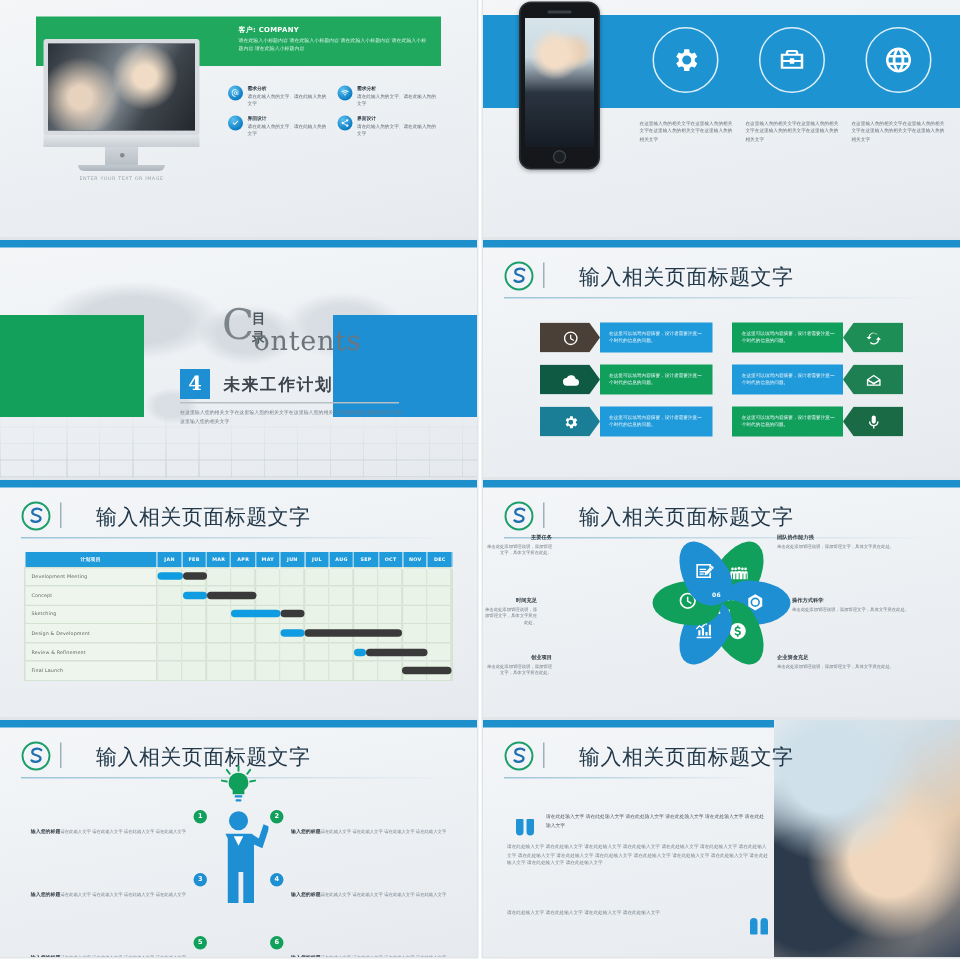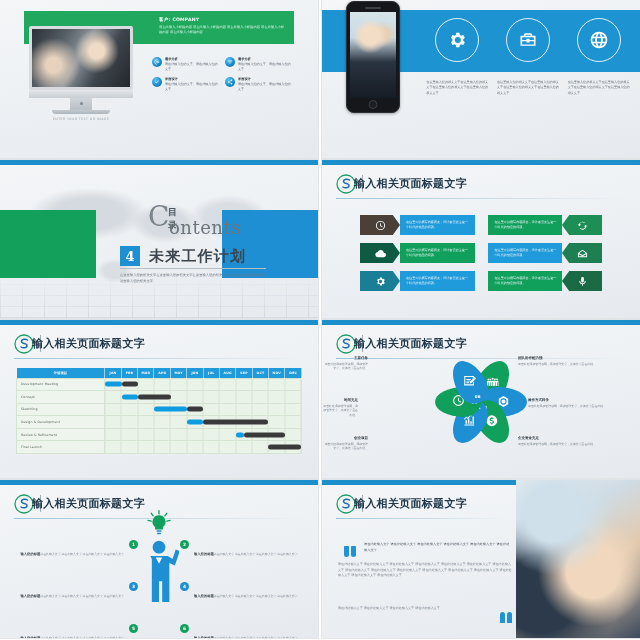--- a/index.html
+++ b/index.html
@@ -8,21 +8,21 @@
   .slide{ position:absolute; width:318px; height:158px; background:linear-gradient(170deg,#f4f6f8 0%,#eef1f4 45%,#e6eaee 100%); overflow:hidden; box-shadow:0 0 0 1px rgba(170,180,190,.35);}
   .col-l{ left:0; } .col-r{ left:322px; }
   .r0{ top:0; } .r1{ top:160px; } .r2{ top:320px; } .r3{ top:480px; }
   .topbar{ position:absolute; left:0; top:0; width:100%; height:5px; background:#1d8fcb; }
 
   
   .shead{ position:absolute; left:14px; top:14px; right:14px; height:22px; }
   .slogo{ position:absolute; left:0; top:0; width:20px; height:20px; }
   .slogo svg{ width:20px; height:20px; display:block;}
   .sdiv{ position:absolute; left:26px; top:1px; width:1px; height:17px; background:#9fb0bd;}
-  .stitle{ position:absolute; left:18px; top:2px; font-size:11px; color:#21384a; font-weight:bold; letter-spacing:.3px; white-space:nowrap;}
+  .stitle{ position:absolute; left:50px; top:2px; font-size:14px; color:#21384a; font-weight:normal; letter-spacing:.3px; white-space:nowrap;}
   .hrule{ position:absolute; left:14px; top:38px; right:14px; height:1px; background:linear-gradient(90deg,#9bc4d8,rgba(155,196,216,0));}
 
   
   .s1-green{ position:absolute; left:24px; top:11px; width:270px; height:33px; background:#1fa85e; }
   .s1-green .co{ position:absolute; left:135px; top:6px; font-size:4.6px; color:#fff; font-weight:bold; letter-spacing:.2px;}
   .s1-green .cl{ position:absolute; left:135px; top:14px; width:128px; font-size:3.3px; line-height:1.65; color:#d9f2e4; }
   .imac{ position:absolute; left:29px; top:26px; width:104px; }
   .imac .scr{ width:104px; height:64px; background:#30363d; border:3px solid #d8dce0; border-radius:2px; overflow:hidden; position:relative;}
   .imac .photo{position:absolute; inset:0; background:
       radial-gradient(circle at 22% 62%, #e7d2bd 0 9%, rgba(231,210,189,0) 32%),
@@ -68,21 +68,21 @@
       repeating-linear-gradient(0deg, rgba(175,185,195,.3) 0 1px, rgba(0,0,0,0) 1px 11px);
       -webkit-mask-image:linear-gradient(180deg,rgba(0,0,0,0),rgba(0,0,0,.9)); mask-image:linear-gradient(180deg,rgba(0,0,0,0),rgba(0,0,0,.9));}
   .blk-green{ position:absolute; left:0; top:50px; width:96px; height:68px; background:#13a05a;}
   .blk-blue{ position:absolute; right:0; top:50px; width:96px; height:68px; background:#1f8fd4;}
   .contents{ position:absolute; left:148px; top:44px;}
   .contents .bigC{ font-family:"DejaVu Serif","Liberation Serif",serif; font-size:28px; color:#7d858c; line-height:.9;}
   .contents .zh{ position:absolute; left:20px; top:2px; font-size:9px; color:#4d565e; font-weight:bold; letter-spacing:1px;}
   .contents .en{ position:absolute; left:21px; top:13px; font-family:"DejaVu Serif","Liberation Serif",serif; font-size:18px; color:#6d757c; letter-spacing:.5px;}
   .c-item{ position:absolute; left:120px; top:86px; display:flex; align-items:center; gap:9px;}
   .c-num{ width:20px;height:20px;background:#1f8fd4;color:#fff;display:flex;align-items:center;justify-content:center;font-size:13px;font-weight:bold; font-family:"DejaVu Serif","Liberation Serif",serif;}
-  .c-txt{ font-size:15px;color:#3d464e;font-weight:bold;letter-spacing:1.2px;}
+  .c-txt{ font-size:11px;color:#3d464e;font-weight:bold;letter-spacing:1.2px;}
   .c-line{ position:absolute; left:120px; top:108px; width:146px; height:1px; background:#b7bfc6;}
   .c-desc{ position:absolute; left:120px; top:112px; width:150px; font-size:3.3px; line-height:1.85; color:#6f7982;}
 
   
   .bars{ position:absolute; left:38px; top:55px; right:38px; display:grid; grid-template-columns:1fr 1fr; gap:8px 13px;}
   .bar{ position:relative; height:20px; display:flex; align-items:center; }
   .bar .arw{ width:40px;height:20px;flex:none;display:flex;align-items:center;justify-content:center; clip-path:polygon(0 0,82% 0,100% 50%,82% 100%,0 100%);}
   .bar .arw svg{width:11px;height:11px;fill:#fff;}
   .bar .btx{ flex:1;height:20px;display:flex;align-items:center; padding-left:6px; padding-right:4px; font-size:3.1px; line-height:1.6; color:#f2f8fc;}
   .bar.rev{ flex-direction:row-reverse; }

